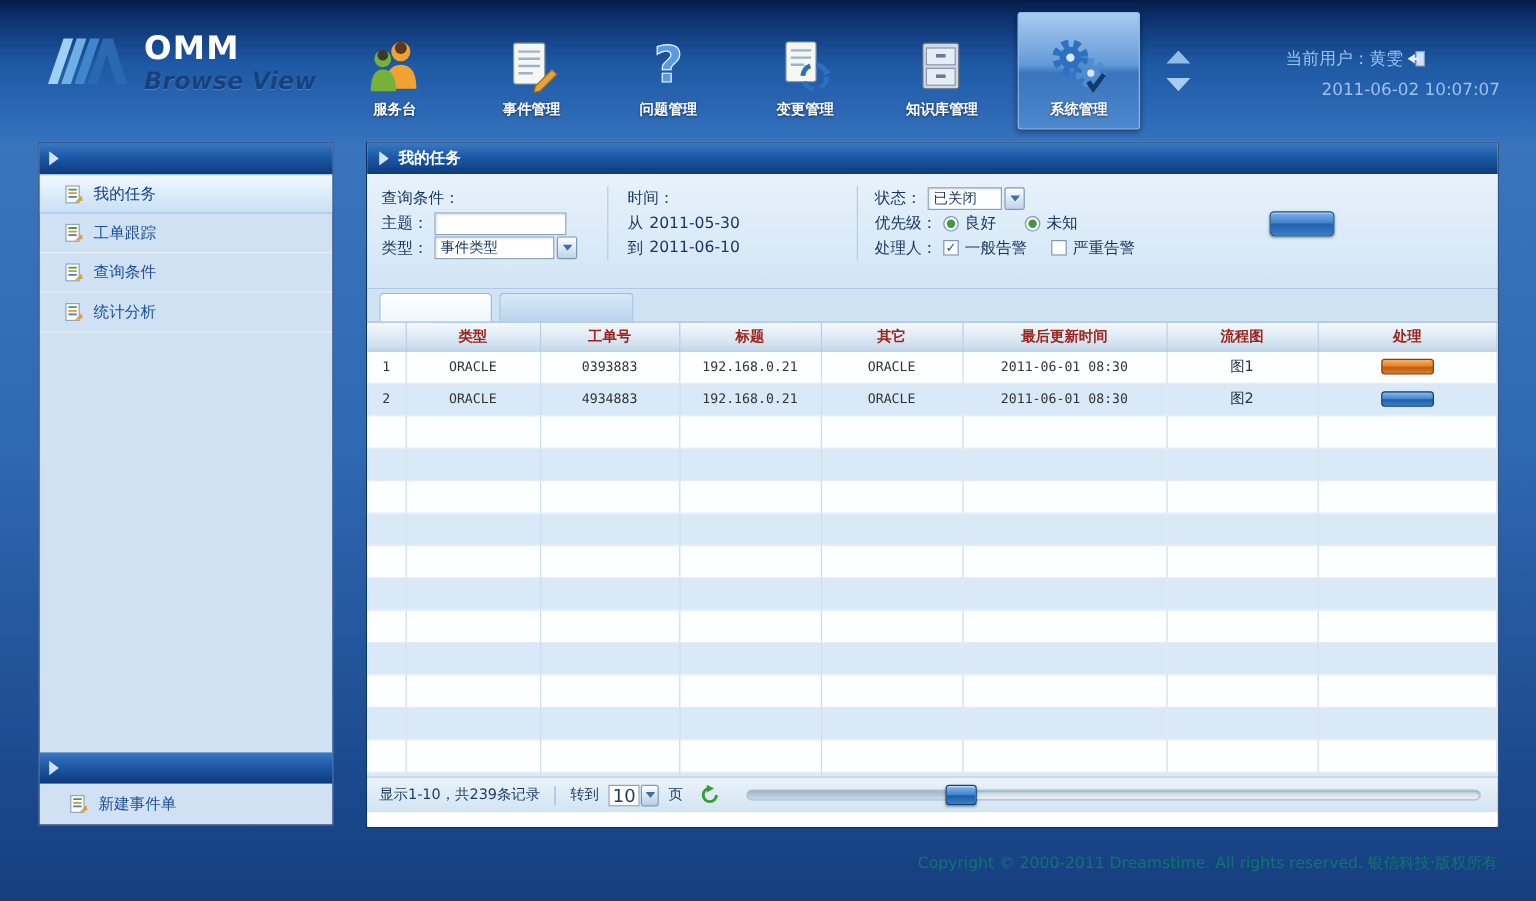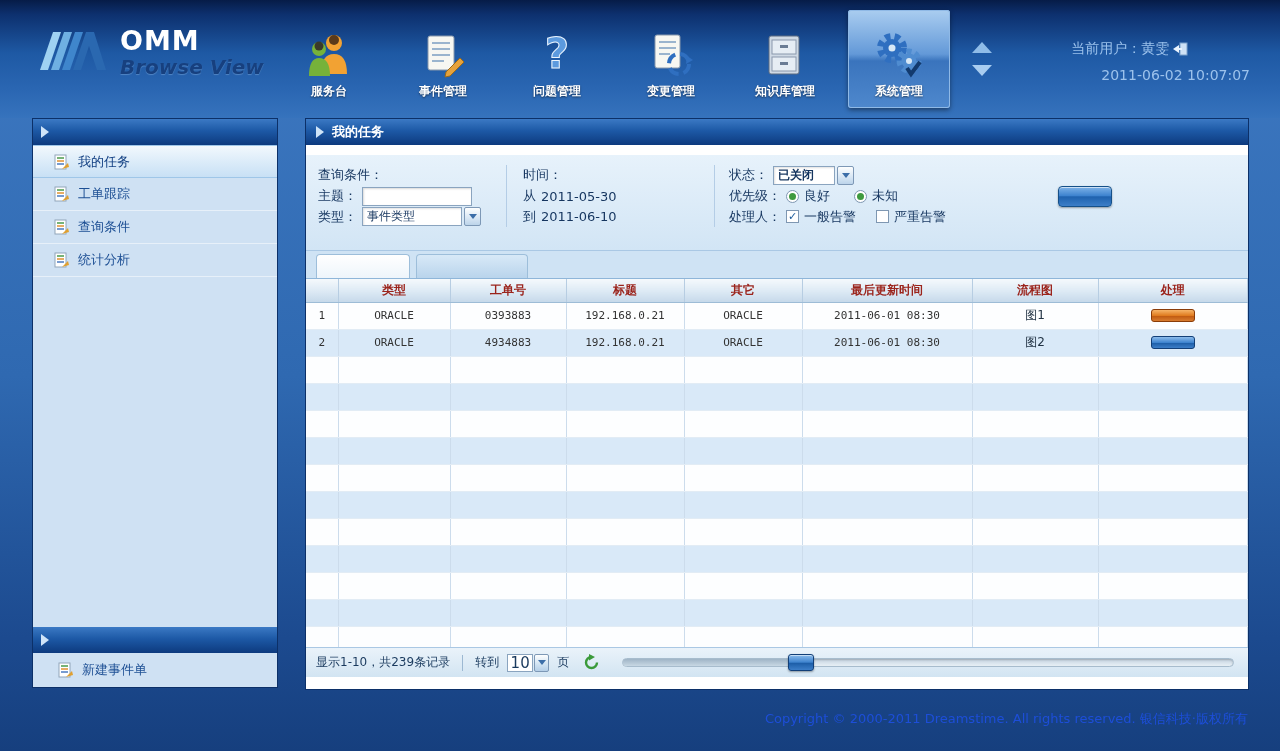--- a/index.html
+++ b/index.html
@@ -46,21 +46,21 @@
   
   .content{position:absolute;top:118px;left:305px;width:944px;height:572px;background:#ffffff;
     border:1px solid #0c3068;display:flex;flex-direction:column;}
   .title-bar{height:26px;background:linear-gradient(180deg,#3b79c4 0%,#1d59a6 45%,#0d3a7e 100%);
     display:flex;align-items:center;gap:8px;padding-left:10px;flex:0 0 auto;}
   .title-bar .arrow{width:0;height:0;border-top:6px solid transparent;border-bottom:6px solid transparent;border-left:8px solid #cfe4f8;}
   .title-text{color:#ffffff;font-size:13px;font-weight:bold;}
 
   .filter{height:96px;background:linear-gradient(180deg,#e7f2fb 0%,#d2e5f5 100%);
     border-bottom:1px solid #aac8e4;display:flex;flex:0 0 auto;padding:10px 8px 23px 12px;
-    color:#15355f;font-size:13px;margin-top:10px;}
+    color:#15355f;font-size:13px;}
   .fcol{display:flex;flex-direction:column;justify-content:space-between;padding-right:10px;}
   .fcol1{width:188px;}
   .fcol2{width:208px;border-left:1px solid #b4cde6;padding-left:16px;}
   .fcol3{width:296px;border-left:1px solid #b4cde6;padding-left:14px;}
   .fcol4{flex:1;display:flex;align-items:center;justify-content:flex-start;padding-left:48px;}
   .frow{height:24px;display:flex;align-items:center;gap:5px;white-space:nowrap;}
   .text-input{width:110px;height:19px;background:#fff;border:1px solid #8aa4bf;box-shadow:inset 1px 1px 2px rgba(0,0,0,.15);}
   .combo{display:flex;align-items:center;}
   .combo .combo-val{height:19px;background:#fff;border:1px solid #8aa4bf;display:flex;align-items:center;
     padding:0 4px;font-size:12px;box-shadow:inset 1px 1px 2px rgba(0,0,0,.12);}
@@ -112,21 +112,21 @@
   .slider{flex:1;height:9px;margin-left:14px;position:relative;border-radius:5px;
     background:linear-gradient(180deg,#c3d2df 0%,#e9f1f7 100%);border:1px solid #a7bccd;box-shadow:inset 0 1px 2px rgba(0,0,0,.2);}
   .slider-fill{position:absolute;left:0;top:0;height:100%;width:28%;border-radius:5px 0 0 5px;
     background:linear-gradient(180deg,#9fb4c6 0%,#c8d8e4 100%);}
   .slider-handle{position:absolute;left:27%;top:-5px;width:26px;height:17px;border-radius:3px;cursor:pointer;
     background:linear-gradient(180deg,#8cbcec 0%,#3f84cf 48%,#1d5ea8 55%,#3c7ec8 100%);
     border:1px solid #123f78;box-shadow:0 1px 2px rgba(0,0,0,.35), inset 0 1px 0 rgba(255,255,255,.5);}
   .content-bottom-pad{height:12px;flex:0 0 auto;background:#ffffff;}
 
   
-  .footer-copy{position:absolute;right:32px;top:710px;color:#1d4ed8;font-size:13px;}
+  .footer-copy{position:absolute;right:32px;top:710px;color:#0f766e;font-size:13px;}
 
   svg{display:block;}
 </style>
 </head>
 <body>
 
 <div class="header">
   <div class="logo">
     <svg width="72" height="46" viewBox="0 0 72 46">
       <polygon points="2,44 15,6 23,6 10,44" fill="#9fd2f2"></polygon>
@@ -342,21 +342,21 @@
       </div>
       <div class="frow">
         <span>到</span>
         <span>2011-06-10</span>
       </div>
     </div>
     <div class="fcol fcol3">
       <div class="frow">
         <span>状态：</span>
         <span class="combo">
-          <span class="combo-val" style="width:62px;font-weight:bold;">已关闭</span>
+          <span class="combo-val" style="width:62px;">已关闭</span>
           <span class="combo-btn">
               <span class="carrow"></span>
             </span>
         </span>
       </div>
       <div class="frow">
         <span>优先级：</span>
         <span class="radio">
             <span class="dot"></span>
           </span>

